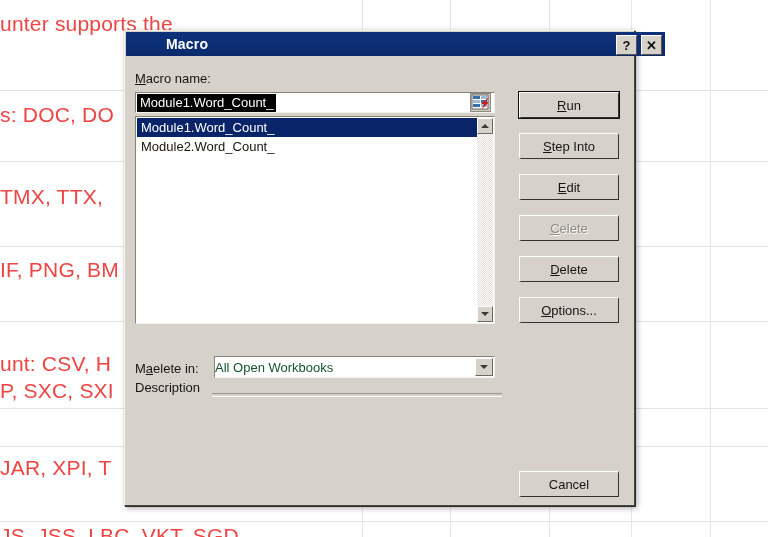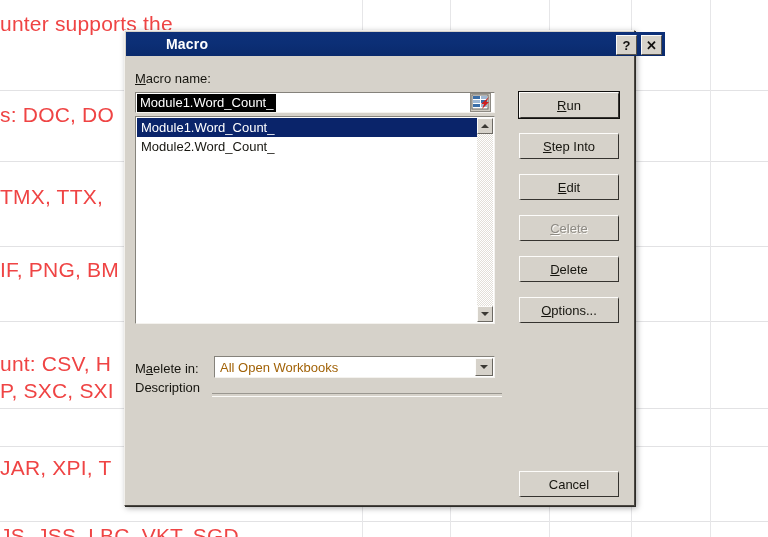--- a/index.html
+++ b/index.html
@@ -138,21 +138,21 @@
 
   
   .combo{
     position:absolute;left:88px;top:300px;width:281px;height:22px;
     background:#ffffff;
     border-top:1px solid #85827b;border-left:1px solid #85827b;
     border-right:1px solid #f4f2ee;border-bottom:1px solid #f4f2ee;
     box-sizing:border-box;display:flex;align-items:center;
   }
   .combo-val{
-    font-size:13px;color:#a16207;padding-left:5px;
+    font-size:13px;color:#14532d;
     font-family:"Liberation Sans", sans-serif;white-space:nowrap;
   }
   .combo-arrow{
     position:absolute;right:1px;top:1px;width:18px;height:18px;background:#d6d2ca;
     border-top:1px solid #fdfcfa;border-left:1px solid #fdfcfa;
     border-right:1px solid #6a6760;border-bottom:1px solid #6a6760;
     box-sizing:border-box;display:flex;align-items:center;justify-content:center;
     cursor:default;
   }
   .desc-rule{

